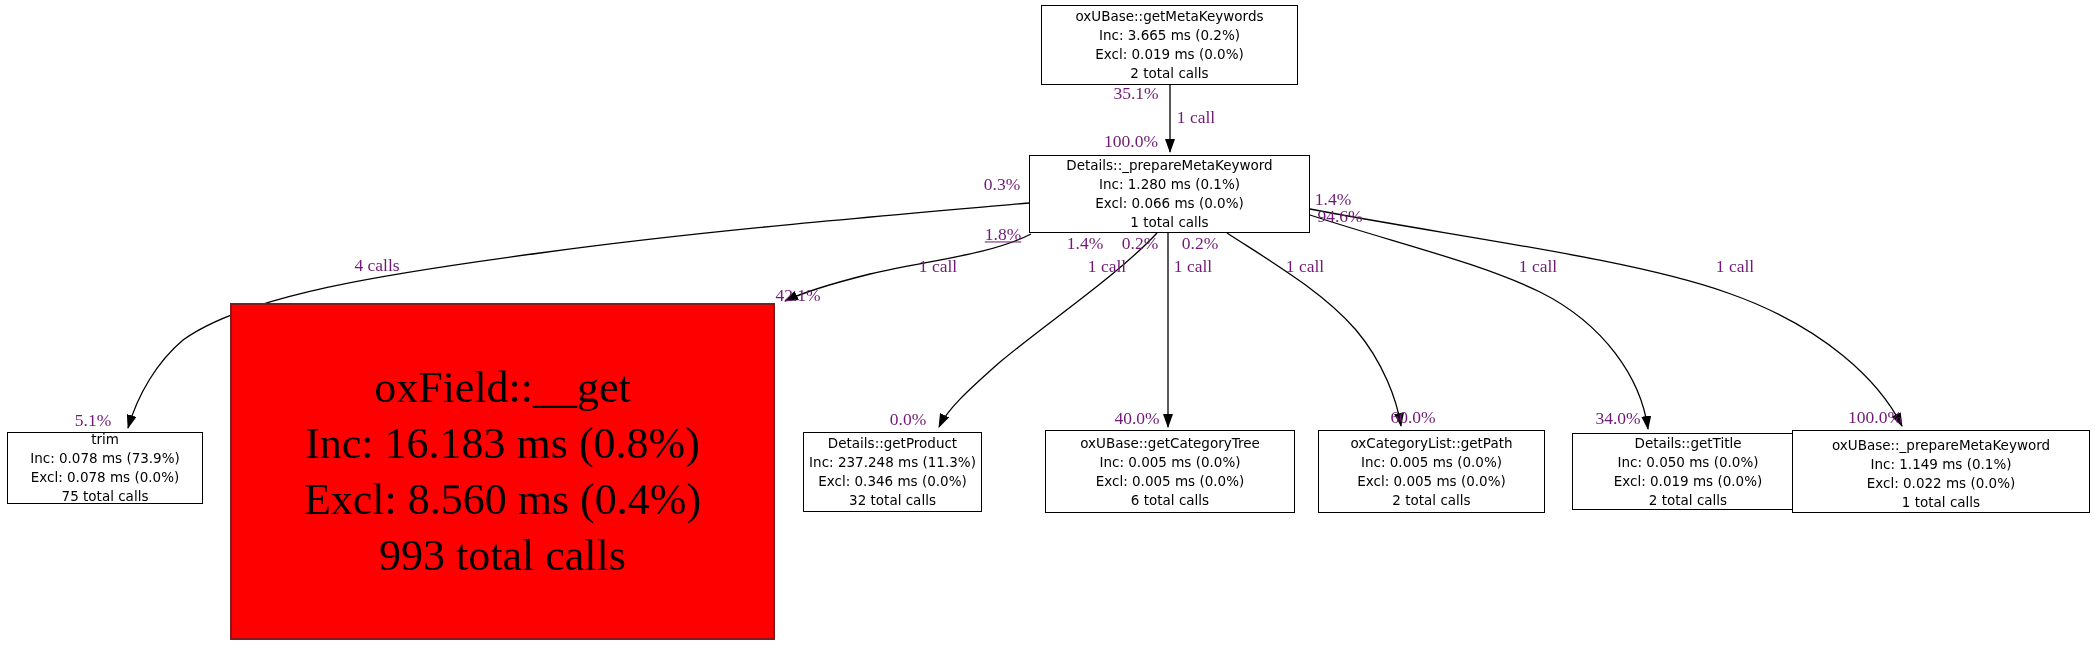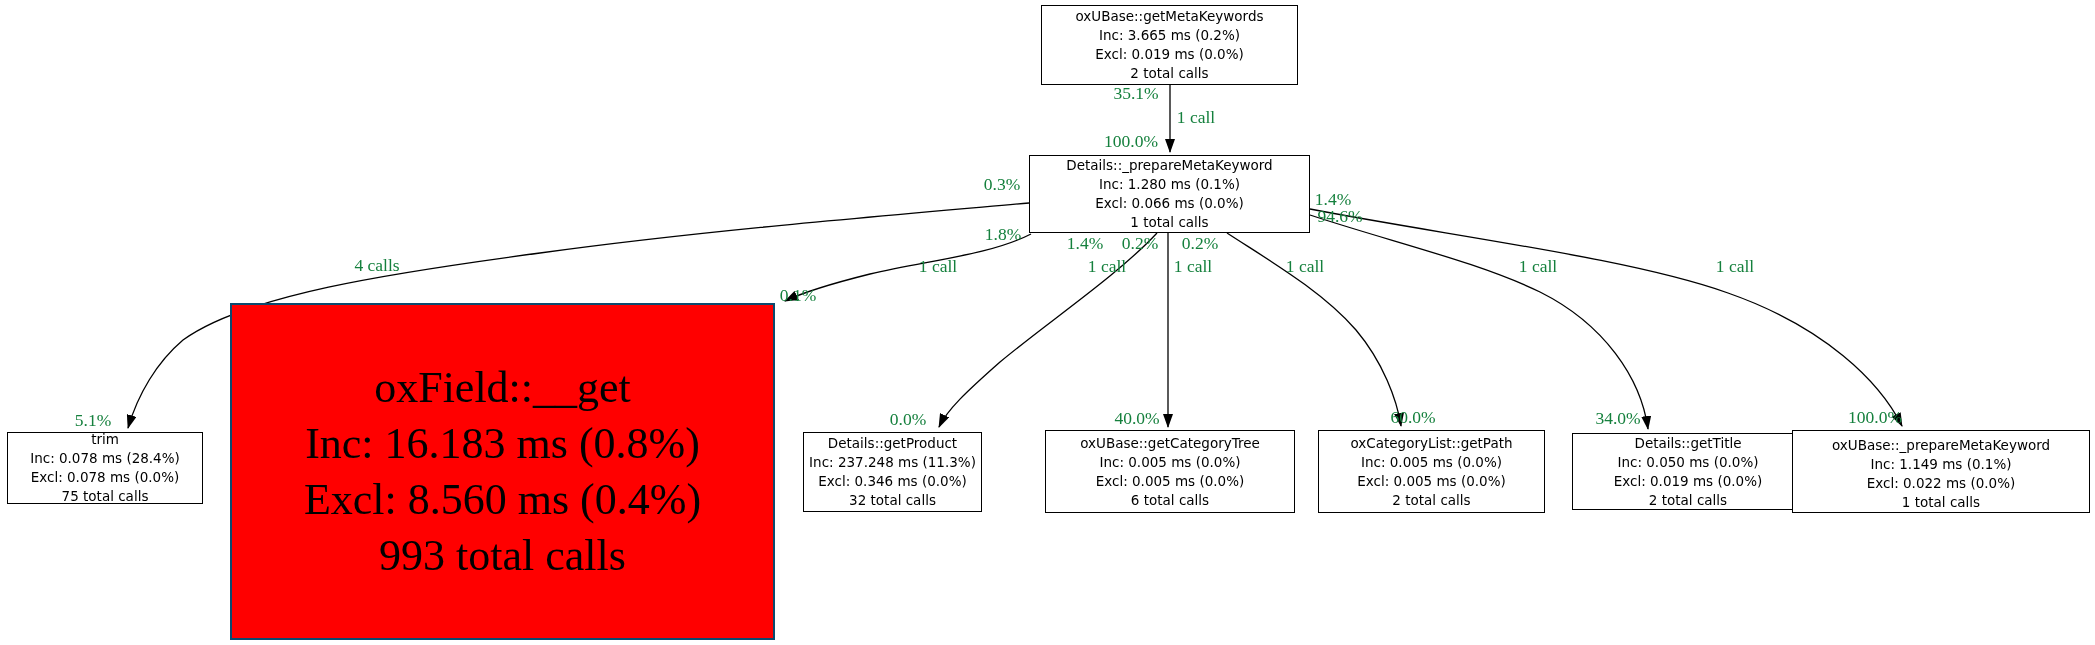--- a/index.html
+++ b/index.html
@@ -18,30 +18,30 @@
     background:#ffffff;
     display:flex;flex-direction:column;
     justify-content:center;align-items:center;
     text-align:center;
     color:#000;
     font-size:13.5px;line-height:19px;
     white-space:nowrap;
     z-index:2;
   }
   .node.hot{
-    border:2px solid #0c4a6e;
+    border:2px solid #7f1d1d;
     font-family:"Liberation Serif","DejaVu Serif",serif;
     font-size:44px;line-height:56px;
   }
   .elabel{
     position:absolute;
     transform:translate(-50%,-55%);
     font-family:"Liberation Serif","DejaVu Serif",serif;
     font-size:17.5px;
-    color:#15803d;
+    color:#701a75;
     white-space:nowrap;
     z-index:3;
   }
 </style>
 </head>
 <body>
 
 <div id="canvas">
 
   <svg class="edges" viewBox="0 0 2095 645" xmlns="http://www.w3.org/2000/svg">
@@ -71,21 +71,21 @@
 
   <div class="node" style="left:1029px;top:155px;width:281px;height:78px;">
     <div>Details::_prepareMetaKeyword</div>
     <div>Inc: 1.280 ms (0.1%)</div>
     <div>Excl: 0.066 ms (0.0%)</div>
     <div>1 total calls</div>
   </div>
 
   <div class="node" style="left:7px;top:432px;width:196px;height:72px;">
     <div>trim</div>
-    <div>Inc: 0.078 ms (28.4%)</div>
+    <div>Inc: 0.078 ms (73.9%)</div>
     <div>Excl: 0.078 ms (0.0%)</div>
     <div>75 total calls</div>
   </div>
 
   <div class="node hot" style="left: 230px; top: 303px; width: 545px; height: 337px; background: rgb(255, 0, 0);">
     <div>oxField::__get</div>
     <div>Inc: 16.183 ms (0.8%)</div>
     <div>Excl: 8.560 ms (0.4%)</div>
     <div>993 total calls</div>
   </div>
@@ -126,23 +126,23 @@
   </div>
 
   <span class="elabel" style="left:1136px;top:95px;">35.1%</span>
   <span class="elabel" style="left:1196px;top:119px;">1 call</span>
   <span class="elabel" style="left:1131px;top:143px;">100.0%</span>
 
   <span class="elabel" style="left:1002px;top:186px;">0.3%</span>
   <span class="elabel" style="left:377px;top:267px;">4 calls</span>
   <span class="elabel" style="left:93px;top:422px;">5.1%</span>
 
-  <span class="elabel" style="left:1003px;top:236px;">1.8%</span>
+  <span class="elabel" style="left:1003px;top:236px;text-decoration:underline;">1.8%</span>
   <span class="elabel" style="left:938px;top:268px;">1 call</span>
-  <span class="elabel" style="left:798px;top:297px;">0.1%</span>
+  <span class="elabel" style="left:798px;top:297px;">42.1%</span>
 
   <span class="elabel" style="left:1085px;top:245px;">1.4%</span>
   <span class="elabel" style="left:1107px;top:268px;">1 call</span>
   <span class="elabel" style="left:908px;top:421px;">0.0%</span>
 
   <span class="elabel" style="left:1140px;top:245px;">0.2%</span>
   <span class="elabel" style="left:1193px;top:268px;">1 call</span>
   <span class="elabel" style="left:1137px;top:420px;">40.0%</span>
 
   <span class="elabel" style="left:1200px;top:245px;">0.2%</span>

